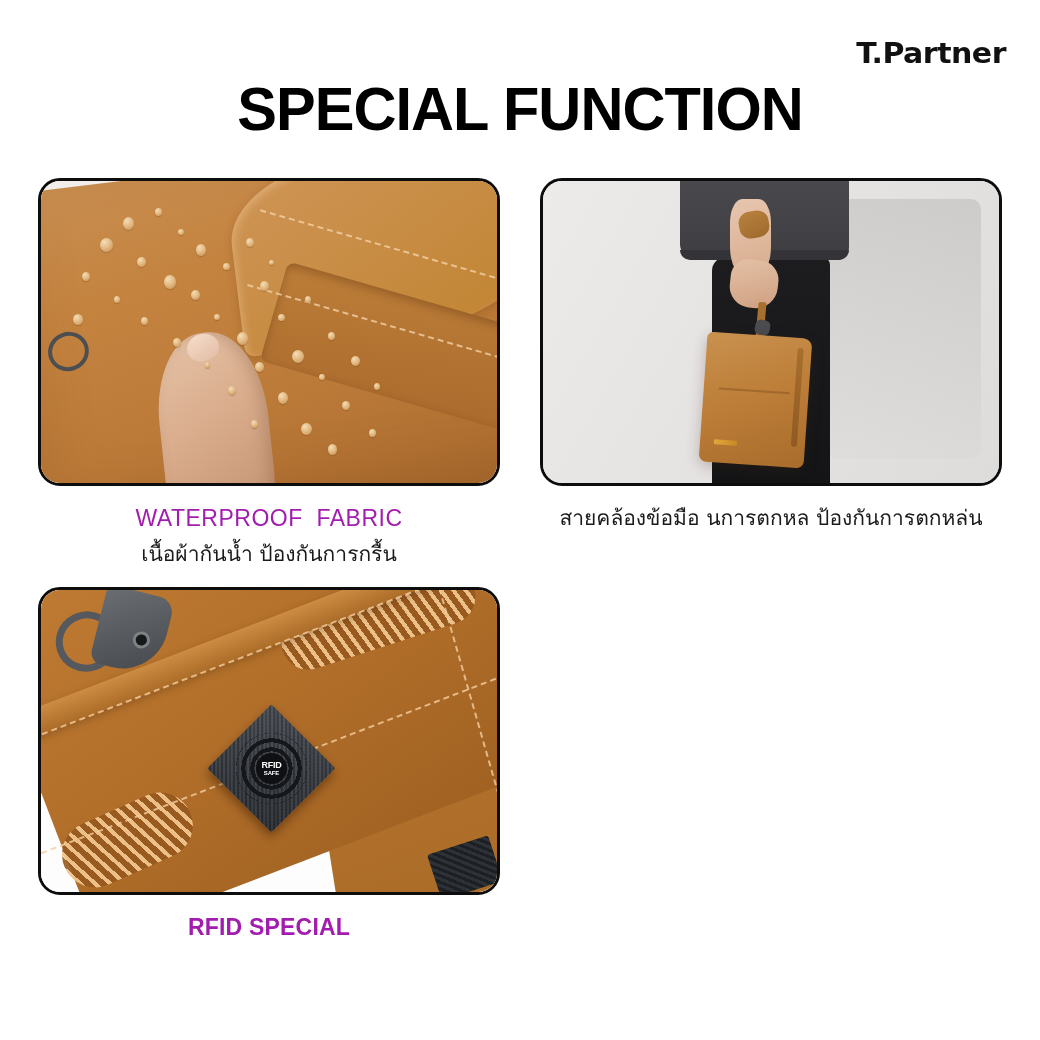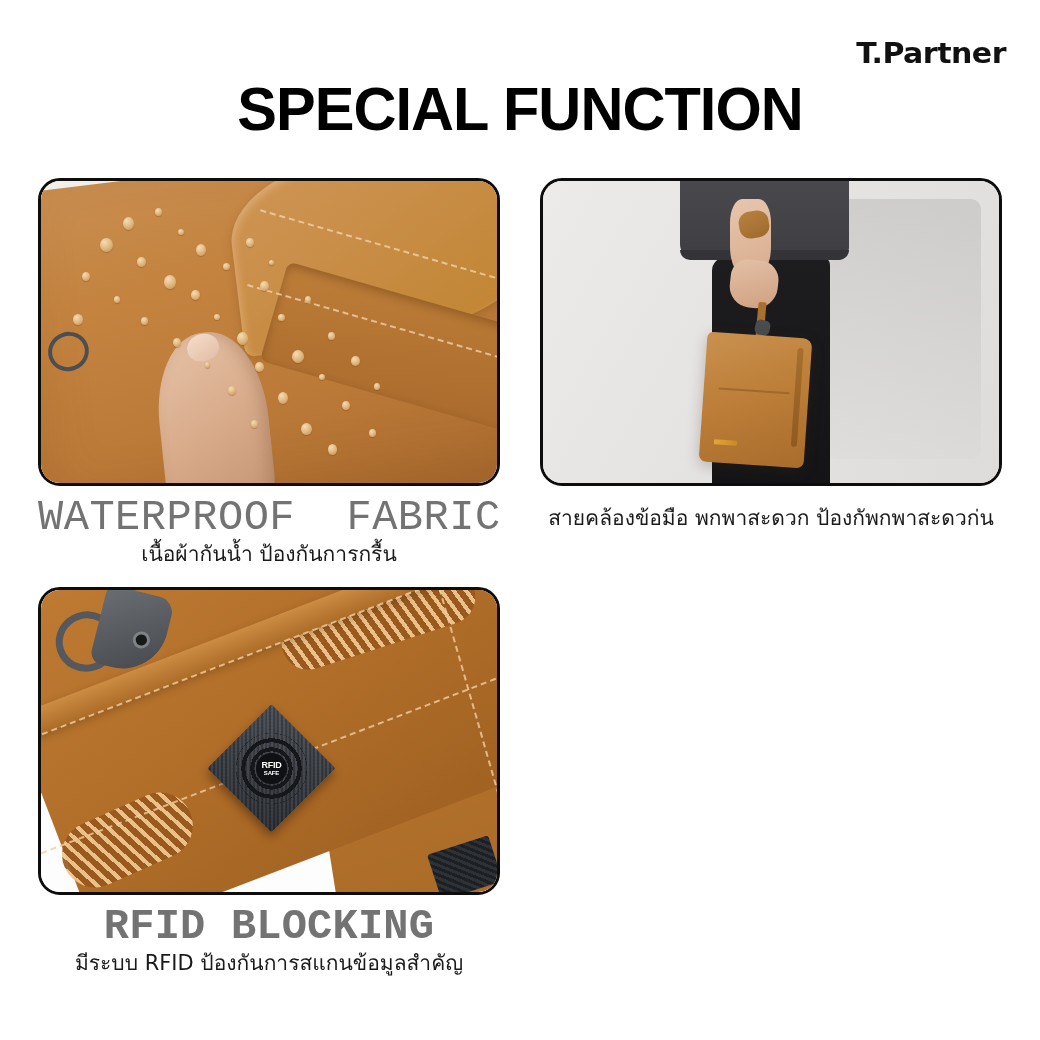--- a/index.html
+++ b/index.html
@@ -68,27 +68,26 @@
     height: 308px;
     border: 3px solid #0d0d0d;
     border-radius: 22px;
     overflow: hidden;
     background: #f2efec;
   }
 
   .caption { padding-top: 14px; text-align: center; }
 
   .cap-en {
-    font-size: 42px;
+    font-size: 23px;
     line-height: 36px;
     font-weight: 400;
     letter-spacing: 0.5px;
-    color: #737373;
+    color: #a21caf;
     white-space: pre;
-    font-family: Liberation Mono, monospace;
   }
   .cap-en.bold { font-weight: 700; letter-spacing: 0.2px; }
 
   .cap-th {
     font-size: 21px;
     line-height: 30px;
     font-weight: 400;
     color: #1a1a1a;
     padding-top: 3px;
     font-family: "DejaVu Sans", "Liberation Sans", sans-serif;
@@ -561,21 +560,21 @@
         <div class="p3-hand"></div>
         <div class="p3-strap"></div>
         <div class="p3-clip"></div>
         <div class="p3-bag">
           <div class="p3-bag-zip"></div>
           <div class="p3-bag-seam"></div>
           <div class="p3-logo"></div>
         </div>
       </div>
       <div class="caption">
-        <div class="cap-th">สายคล้องข้อมือ พกพาสะดวก ป้องกัพกพาสะดวก่น</div>
+        <div class="cap-th">สายคล้องข้อมือ นการตกหล ป้องกันการตกหล่น</div>
       </div>
     </div>
 
     <div class="card">
       <div class="photo">
         <div class="p4-bg"></div>
         <div class="p4-fabric-r"></div>
         <div class="p4-fabric"></div>
         <div class="p4-zip-top"></div>
         <div class="p4-zip-bot"></div>
@@ -591,19 +590,18 @@
         </div>
         <div class="p4-tag">
           <div class="p4-rings"></div>
           <div class="p4-core">
             <span class="t1">RFID</span>
             <span class="t2">SAFE</span>
           </div>
         </div>
       </div>
       <div class="caption">
-        <div class="cap-en bold">RFID BLOCKING</div>
-        <div class="cap-th">มีระบบ RFID ป้องกันการสแกนข้อมูลสำคัญ</div>
+        <div class="cap-en bold">RFID SPECIAL</div>
       </div>
     </div>
 
   </div>
 </div>
 
 </body></html>

